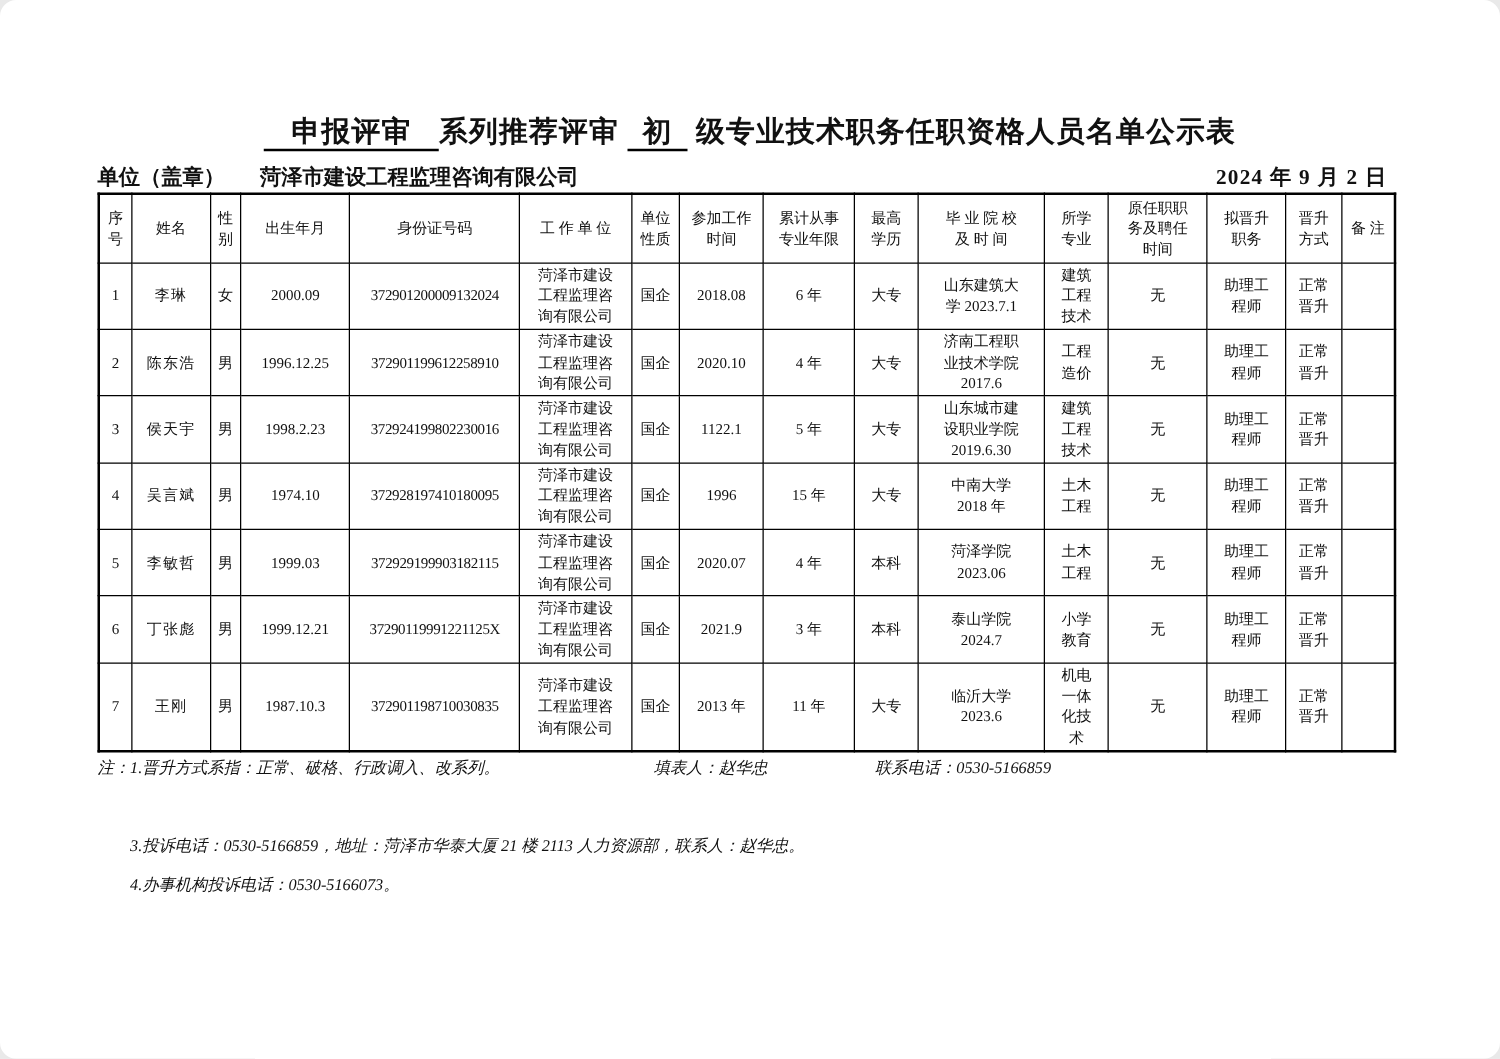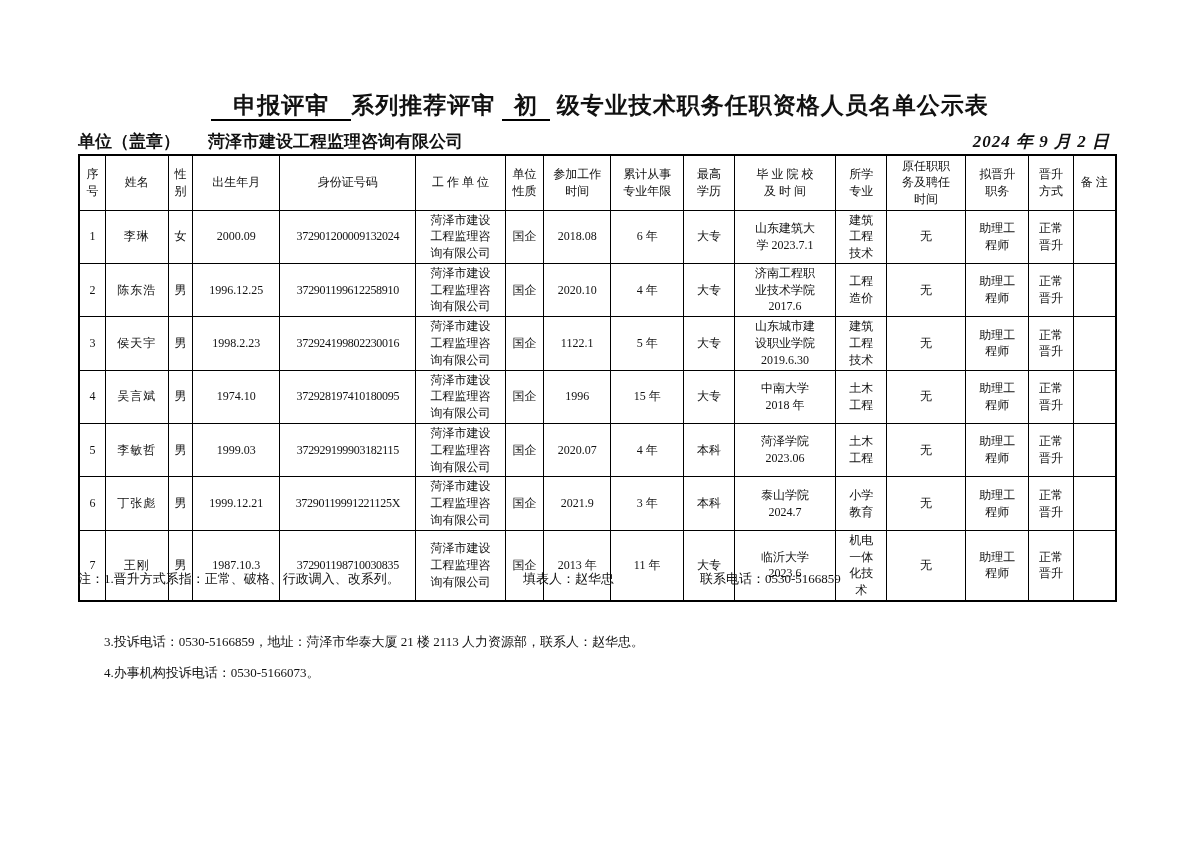--- a/index.html
+++ b/index.html
@@ -1,39 +1,40 @@
 <!DOCTYPE html>
 <html><head>
 <meta charset="utf-8">
 <style>
   html,body { margin:0; padding:0; background:#e9e9e9; }
   .page {
     position:relative; width:1200px; height:847px; margin:0 auto;
     background:#ffffff; overflow:hidden;
     font-family:"Liberation Serif","DejaVu Serif",serif;
     color:#111;
+    border-radius:13px;
   }
   
   .title {
     position:absolute; top:90px; left:0; width:100%;
     text-align:center; font-size:23px; font-weight:bold; letter-spacing:1px;
     white-space:nowrap;
   }
   .title .u { border-bottom:2px solid #000; display:inline-block; line-height:1.15; }
   .title .blank-wide { padding:0 22px; }
   .title .blank-narrow { padding:0 12px; }
 
   
   .meta {
     position:absolute; top:130px; left:78px; width:1038px;
     display:flex; justify-content:space-between; align-items:flex-end;
     font-size:17px; font-weight:bold;
   }
   .meta .unit-name { margin-left:28px; }
-  .meta .date { margin-right:6px; letter-spacing:1px;font-style:italic; }
+  .meta .date { margin-right:6px; letter-spacing:1px; }
 
   
   .table-wrap { position:absolute; top:154px; left:78px; }
   table.roster {
     border-collapse:collapse; table-layout:fixed; width:1039px;
     border:2px solid #000;
   }
   table.roster th, table.roster td {
     border:1px solid #000;
     text-align:center; vertical-align:middle;
@@ -41,22 +42,23 @@
     white-space:pre-line; padding:1px 1px; overflow:hidden;
   }
   table.roster thead tr { height:55px; }
   table.roster tbody tr { height:53px; }
   table.roster tbody tr:last-child { height:68px; }
   table.roster tbody td:nth-child(5) { letter-spacing:-0.3px; }
   table.roster tbody td:nth-child(2) { letter-spacing:1px; }
 
   
   .notes {
-    position:absolute; top:570px; left:78px; width:1040px; height:120px;
+    position:absolute; top:605px; left:78px; width:1040px; height:120px;
     font-size:13px;
+    font-style:italic;
   }
   .note-line { position:absolute; left:0; white-space:nowrap; }
   .note-1 { top:0; }
   .note-2 { top:31px; left:26px; }
   .note-3 { top:63px; left:26px;text-align:center; }
   .note-4 { top:94px; left:26px;text-align:center; }
   .note-filler { position:absolute; left:445px; top:0; }
   .note-phone  { position:absolute; left:622px; top:0; }
 </style>
 </head>

